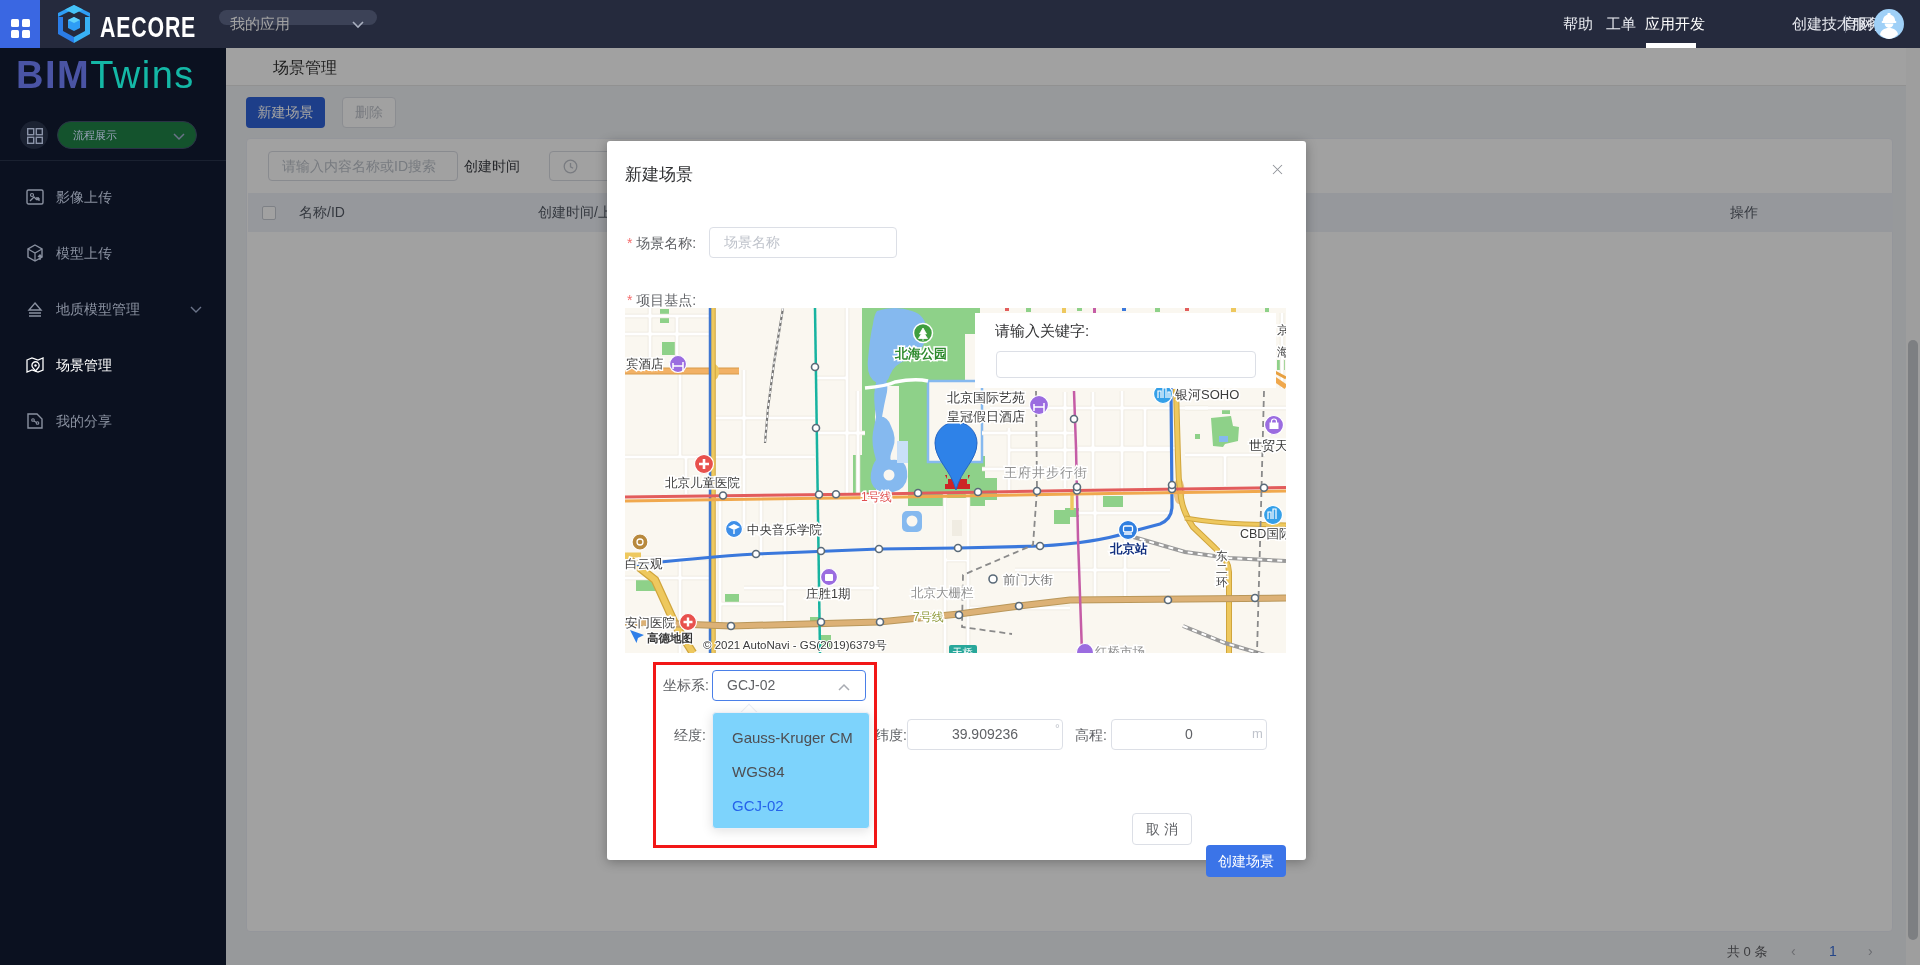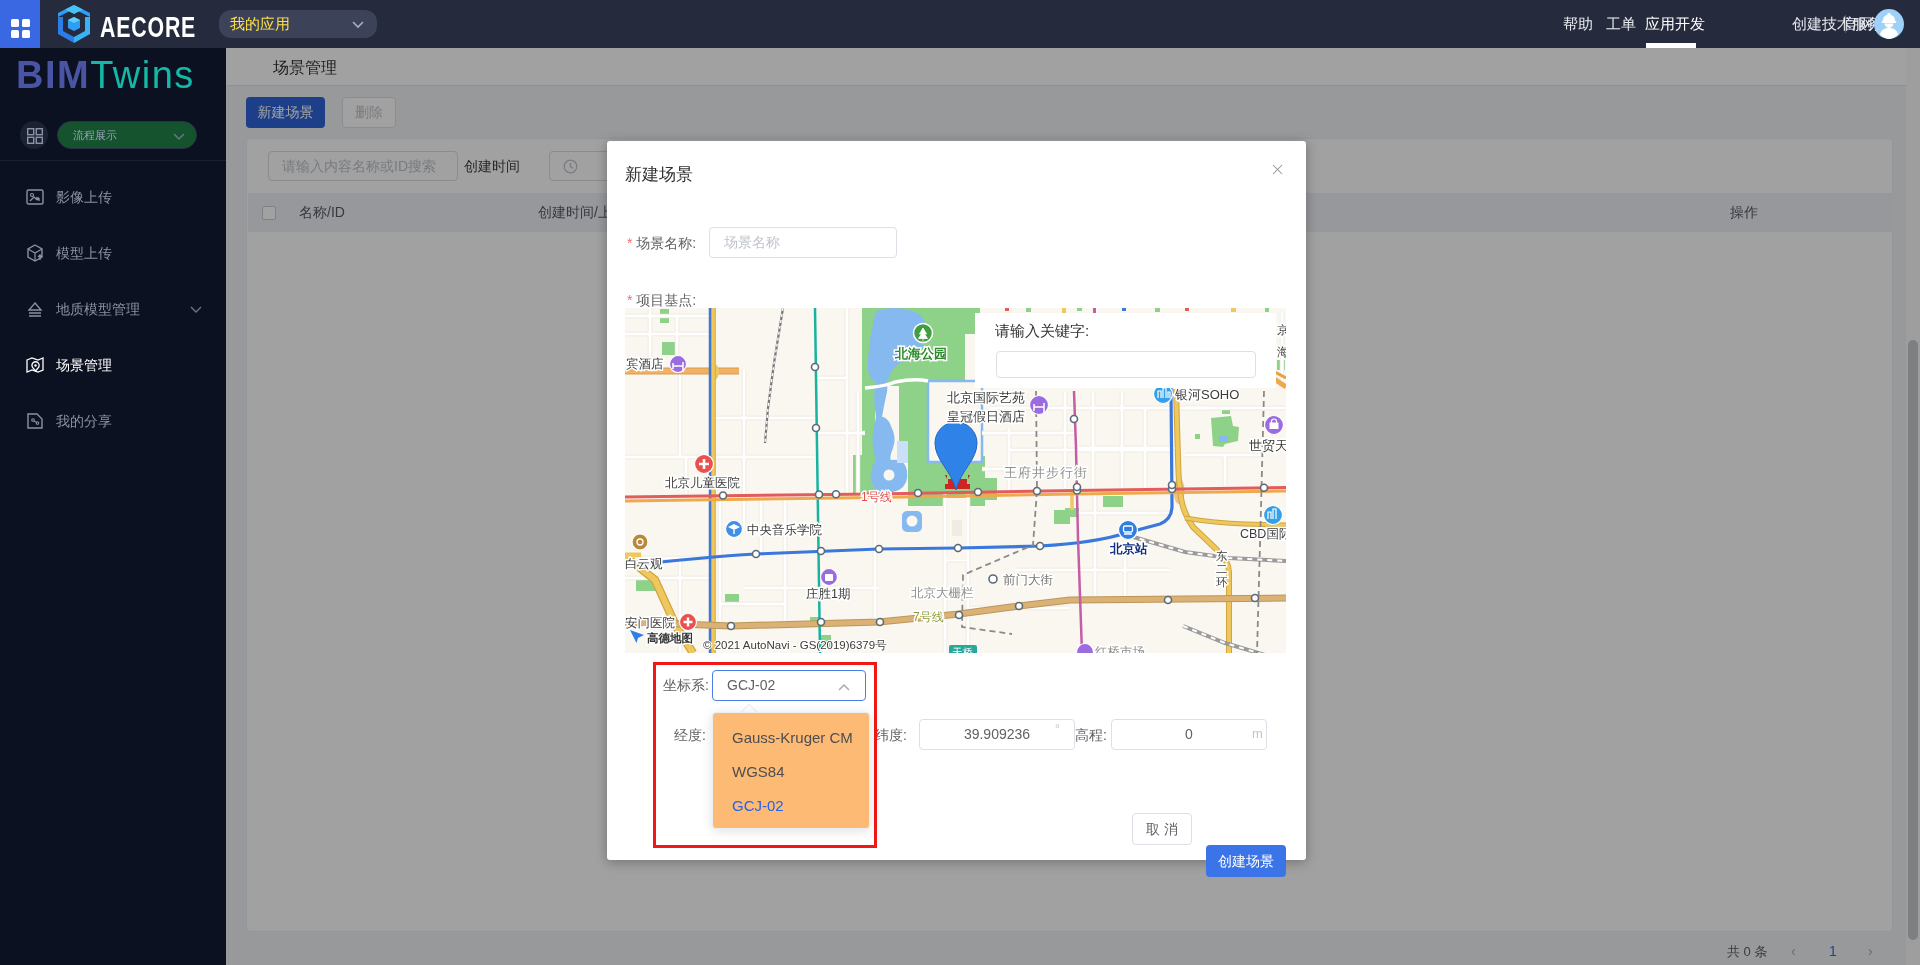--- a/index.html
+++ b/index.html
@@ -3,21 +3,21 @@
 <meta charset="utf-8">
 <style>
 * { margin:0; padding:0; box-sizing:border-box; }
 html,body { width:1920px; height:965px; overflow:hidden; font-family:"Liberation Sans",sans-serif; background:#f0f2f5; }
 .abs { position:absolute; }
 
 
 #topbar { position:absolute; left:0; top:0; width:1920px; height:48px; background:#252a3d; z-index:30; }
 #appgrid { position:absolute; left:0; top:0; width:40px; height:48px; background:#3a67e2; }
 #brand { position:absolute; left:100px; top:10px; color:#fff; font-size:26px; font-weight:bold; letter-spacing:1px; transform:scale(0.82,1.12); transform-origin:left top; }
-#appsel { position:absolute; left:219px; top:10px; width:158px; height:28px; background:#3c4257; border-radius:12px; color:#fde047; font-size:15px; line-height:28px; padding-left:11px; }
+#appsel { position:absolute; left:219px; top:10px; width:158px; height:15px; background:#3c4257; border-radius:12px; color:#a3a3a3; font-size:15px; line-height:28px; padding-left:11px; }
 .topnav { position:absolute; top:0; height:48px; line-height:48px; color:#e8eaf0; font-size:15px; }
 #underline { position:absolute; left:1646px; top:43px; width:50px; height:5px; background:#fff; }
 #topsep { position:absolute; left:1845px; top:15px; width:1px; height:18px; background:#555c70; }
 
 
 #sidebar { position:absolute; left:0; top:48px; width:226px; height:917px; background:#0b1120; z-index:30; }
 #bimlogo { position:absolute; left:16px; top:6px; font-size:38px; font-weight:bold; letter-spacing:1.5px; }
 #bimlogo .b { color:#4a54a4; }
 #bimlogo .t { color:#14b8a6; font-weight:normal; }
 .sdiv { position:absolute; left:0; top:112px; width:226px; height:1px; background:#1a2130; }
@@ -53,21 +53,21 @@
 .req { color:#f56c6c; }
 .flabel { position:absolute; font-size:14px; color:#606266; }
 .finput { position:absolute; background:#fff; border:1px solid #dcdfe6; border-radius:4px; font-size:14px; color:#606266; }
 .ph { color:#c0c4cc; }
 #mapbox { position:absolute; left:18px; top:167px; width:661px; height:345px; overflow:hidden; }
 #kwpanel { position:absolute; left:368px; top:172px; width:301px; height:75px; background:#fff; }
 #kwpanel .lb { position:absolute; left:20px; top:9px; font-size:15px; color:#303133; }
 #kwpanel .ip { position:absolute; left:21px; top:38px; width:260px; height:27px; border:1px solid #dcdfe6; border-radius:4px; background:#fff; }
 #redbox { position:absolute; left:46px; top:521px; width:224px; height:186px; border:3px solid #f21717; z-index:5; }
 #csel { position:absolute; left:105px; top:529px; width:154px; height:31px; border:1px solid #4a7fe8; border-radius:4px; line-height:29px; padding-left:14px; color:#606266; }
-#cdrop { position:absolute; left:105px; top:571px; width:158px; height:117px; background:#fdba74; border:1px solid #ebeef5; border-radius:4px; box-shadow:0 2px 12px rgba(0,0,0,.12); z-index:6; }
+#cdrop { position:absolute; left:105px; top:571px; width:158px; height:117px; background:#7dd3fc; border:1px solid #ebeef5; border-radius:4px; box-shadow:0 2px 12px rgba(0,0,0,.12); z-index:6; }
 #cdrop .it { position:absolute; left:19px; font-size:15px; color:#4e4e52; }
 #notch { position:absolute; left:136px; top:565px; width:12px; height:12px; background:#fff; transform:rotate(45deg); border-left:1px solid #ebeef5; border-top:1px solid #ebeef5; z-index:6; }
 .nin { text-align:center; line-height:29px; }
 .unit { position:absolute; font-size:13px; color:#c0c4cc; }
 #btn-cancel { position:absolute; left:525px; top:672px; width:60px; height:32px; line-height:30px; }
 #btn-ok { position:absolute; left:599px; top:672px; width:80px; height:32px; line-height:32px;margin-top:32px; }
 </style>
 </head>
 <body>
 
@@ -447,21 +447,21 @@
   </div>
   <div id="notch"></div>
   <div id="cdrop">
     <div class="it" style="top:16px;">Gauss-Kruger CM</div>
     <div class="it" style="top:50px;">WGS84</div>
     <div class="it" style="top:84px;color:#2563eb;">GCJ-02</div>
   </div>
 
   <div class="flabel" style="left:67px;top:586px;">经度:</div>
   <div class="flabel" style="left:268px;top:586px;">纬度:</div>
-  <div class="finput nin" style="left:312px;top:578px;width:156px;height:31px;">39.909236</div>
+  <div class="finput nin" style="left:300px;top:578px;width:156px;height:31px;">39.909236</div>
   <div class="unit" style="left:448px;top:581px;font-size:12px;">°</div>
   <div class="flabel" style="left:468px;top:586px;">高程:</div>
   <div class="finput nin" style="left:504px;top:578px;width:156px;height:31px;">0</div>
   <div class="unit" style="left:645px;top:585px;">m</div>
 
   <div id="btn-cancel" class="btn-plain">取 消</div>
   <div id="btn-ok" class="btn-blue" style="background:#3b74e8;">创建场景</div>
 </div>
 
 </body></html>

